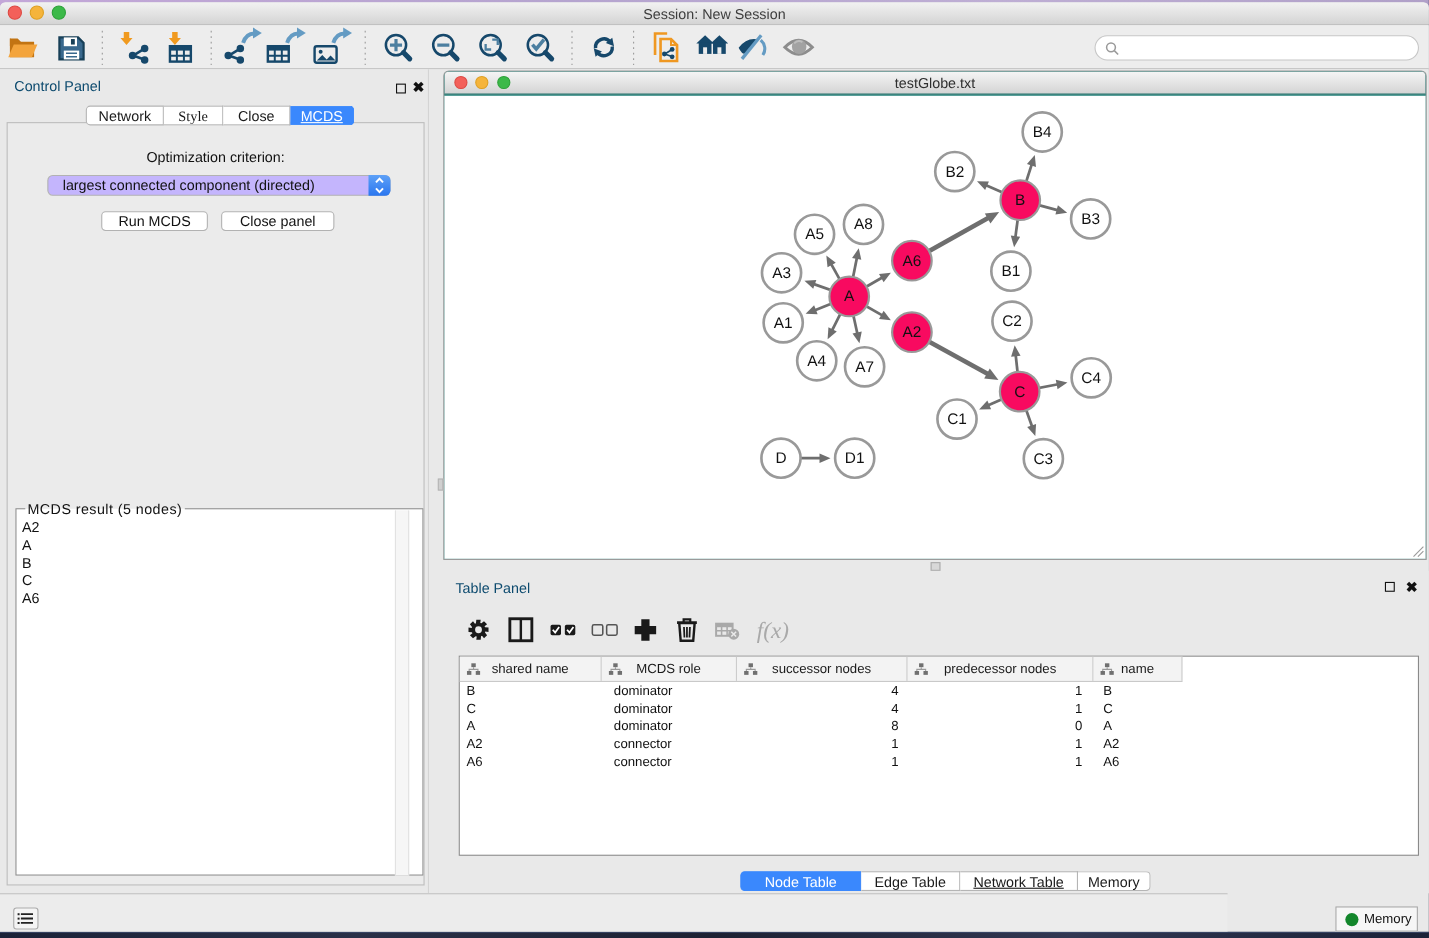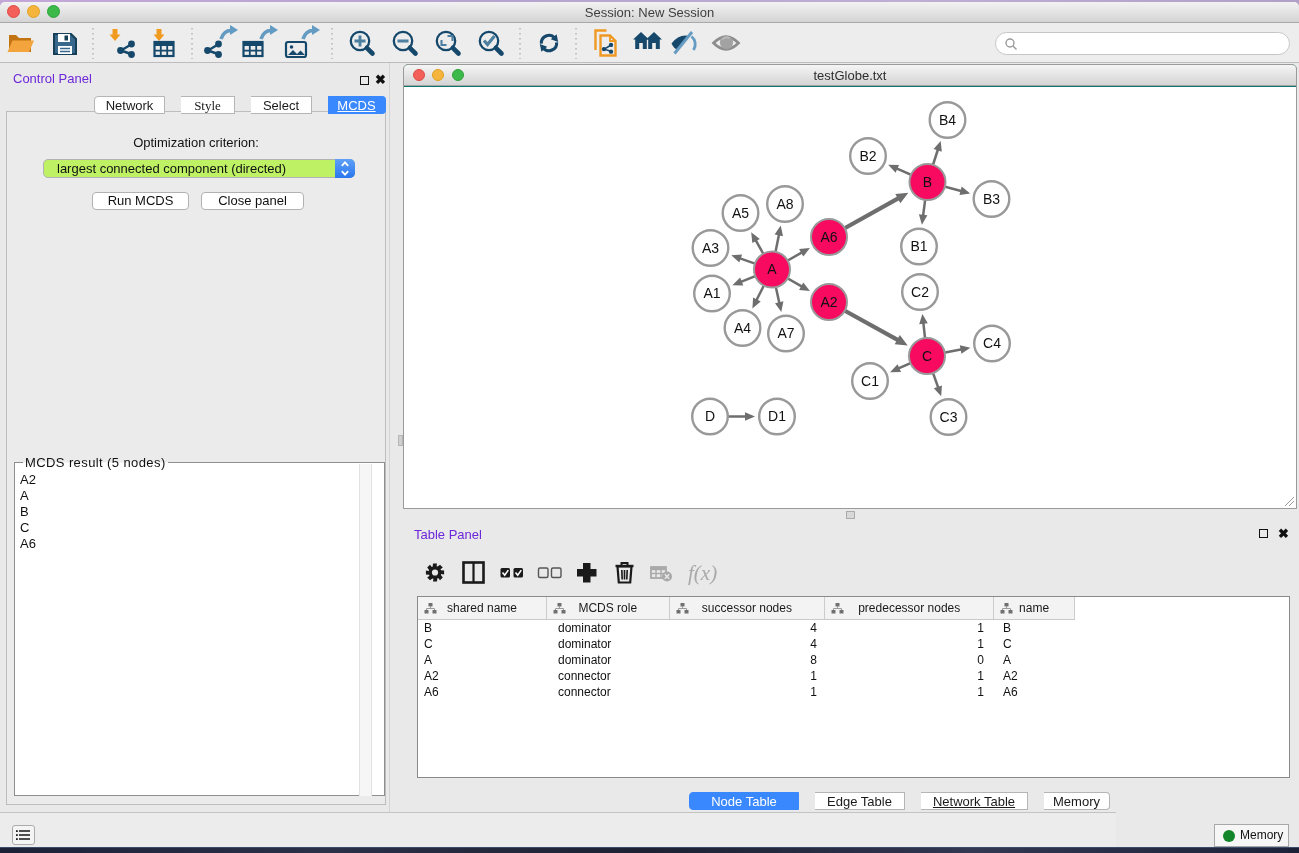--- a/index.html
+++ b/index.html
@@ -21,37 +21,37 @@
   .t3 { background:#3cb949; border:1px solid #2ea23a; }
   #titlebar .t1 { left:7px; } #titlebar .t2 { left:27px; } #titlebar .t3 { left:47px; }
   #titlebar .title { position:absolute; top:3px; width:100%; text-align:center; font-size:13px; color:#3e3e3e; }
   #toolbar { position:absolute; left:0; top:21px; width:100%; height:40px; background:#ededed;
     border-bottom:1px solid #bdbdbd; }
   #searchbox { position:absolute; left:995px; top:9px; width:295px; height:23px; background:#fff;
     border:1px solid #c6c6c6; border-radius:12px; }
   #searchbox svg { position:absolute; left:8px; top:4px; }
   #content { position:absolute; left:0; top:61px; width:1299px; height:749px; background:#e9e9e9; }
   #cpanel { position:absolute; left:0; top:0; width:390px; height:749px; background:#e9e9e9; border-right:1px solid #d4d4d4; }
-  .ptitle { position:absolute; font-size:13px; color:#6d28d9; }
+  .ptitle { position:absolute; font-size:13px; color:#0c4a6e; }
   #cpanel .ptitle { left:13px; top:8px; }
   .fbtn { position:absolute; width:9px; height:9px; border:1.5px solid #111; }
   .xbtn { position:absolute; font-size:13px; font-weight:bold; color:#111; }
   #cp-float { left:360px; top:13px; }
   #cp-close { left:375px; top:9px; }
   .jtabs { position:absolute; display:flex; z-index:3; }
   .jtab { height:18px; background:#fff; border:1px solid #b5b5b5; border-left:none; font-size:13px;
-    color:#1a1a1a; text-align:center; line-height:17px;margin-left:16px; }
+    color:#1a1a1a; text-align:center; line-height:17px; }
   .jtab.first { border-left:1px solid #b5b5b5; border-radius:4px 0 0 4px; }
   .jtab.last { border-radius:0 4px 4px 0; }
   .jtab.sel { background:#3a88fd; color:#fff; border-color:#3a88fd; }
   #cp-tabs { left:78px; top:33px; }
   #cp-body { position:absolute; left:6px; top:48px; width:380px; height:694px;
     background:#ebebeb; border:1px solid #bdbdbd; }
   #opt-label { position:absolute; left:0; top:23px; width:100%; text-align:center; font-size:13px; color:#111; }
-  #dropdown { position:absolute; left:36px; top:47px; width:312px; height:19px; background:#bef264;
+  #dropdown { position:absolute; left:36px; top:47px; width:312px; height:19px; background:#c4b5fd;
     border:1px solid #b2b2b2; border-radius:5px; font-size:13px; color:#111; line-height:17px; padding-left:13px; }
   #dd-btn { position:absolute; right:-1px; top:-1px; width:20px; height:19px; border-radius:0 5px 5px 0;
     background:linear-gradient(#5ea1f7,#2a76ef); }
   .btn { position:absolute; height:18px; background:#fff; border:1px solid #b2b2b2; border-radius:4px;
     font-size:13px; color:#111; text-align:center; line-height:16px; }
   #btn-run { left:85px; top:80px; width:97px; }
   #btn-close { left:194px; top:80px; width:103px; }
   #mcds-group { position:absolute; left:7px; top:350px; width:371px; height:334px;
     border:1px solid #8e8e8e; background:#fff; }
   #mcds-label { position:absolute; left:8px; top:-8px; font-size:13px; letter-spacing:.4px; color:#111; padding:0 2px;
@@ -236,21 +236,21 @@
       </div>
   </div>
   <div id="content">
     <div id="cpanel">
       <div class="ptitle">Control Panel</div>
       <div class="fbtn" id="cp-float"></div>
       <div class="xbtn" id="cp-close">✖</div>
       <div class="jtabs" id="cp-tabs">
         <div class="jtab first" style="width:71px;">Network</div>
         <div class="jtab" style="width:54px;font-family:Liberation Serif, serif;">Style</div>
-        <div class="jtab" style="width:61px;">Select</div>
+        <div class="jtab" style="width:61px;">Close</div>
         <div class="jtab sel last" style="width:58px;text-decoration:underline;">MCDS</div>
       </div>
       <div id="cp-body">
         <div id="opt-label">Optimization criterion:</div>
         <div id="dropdown">largest connected component (directed)<div id="dd-btn"><svg width="20" height="19" viewBox="0 0 20 19">
                 <path d="M6.8 6.8 L10 3.4 L13.2 6.8" fill="none" stroke="#fff" stroke-width="1.8"></path>
                 <path d="M6.8 12.2 L10 15.6 L13.2 12.2" fill="none" stroke="#fff" stroke-width="1.8"></path>
               </svg></div></div>
         <div class="btn" id="btn-run">Run MCDS</div>
         <div class="btn" id="btn-close">Close panel</div>

